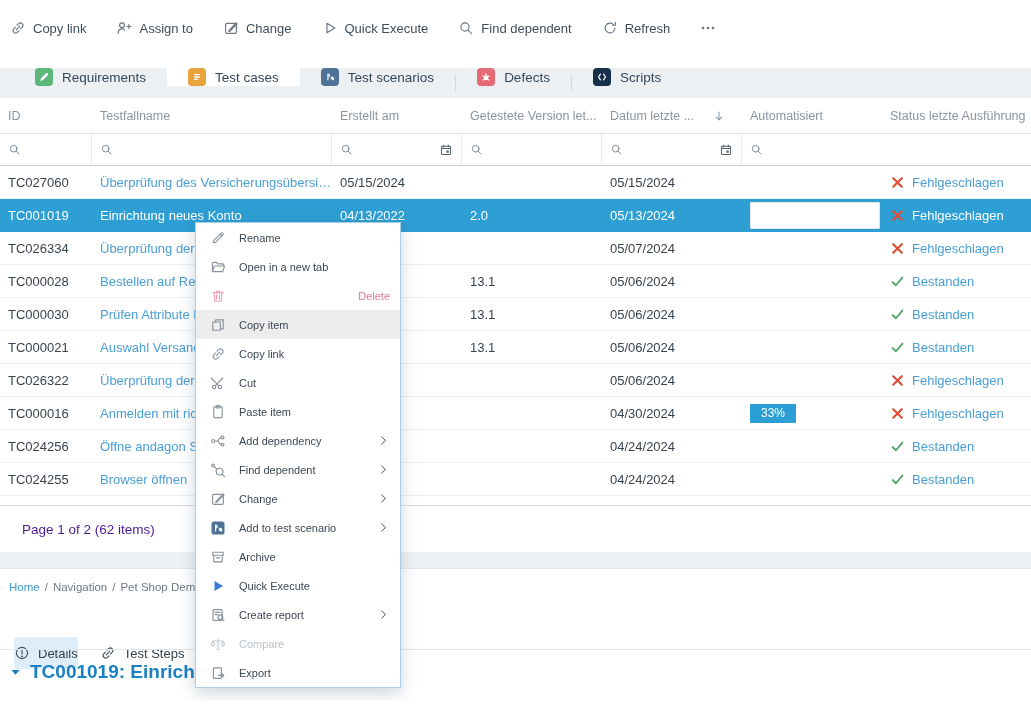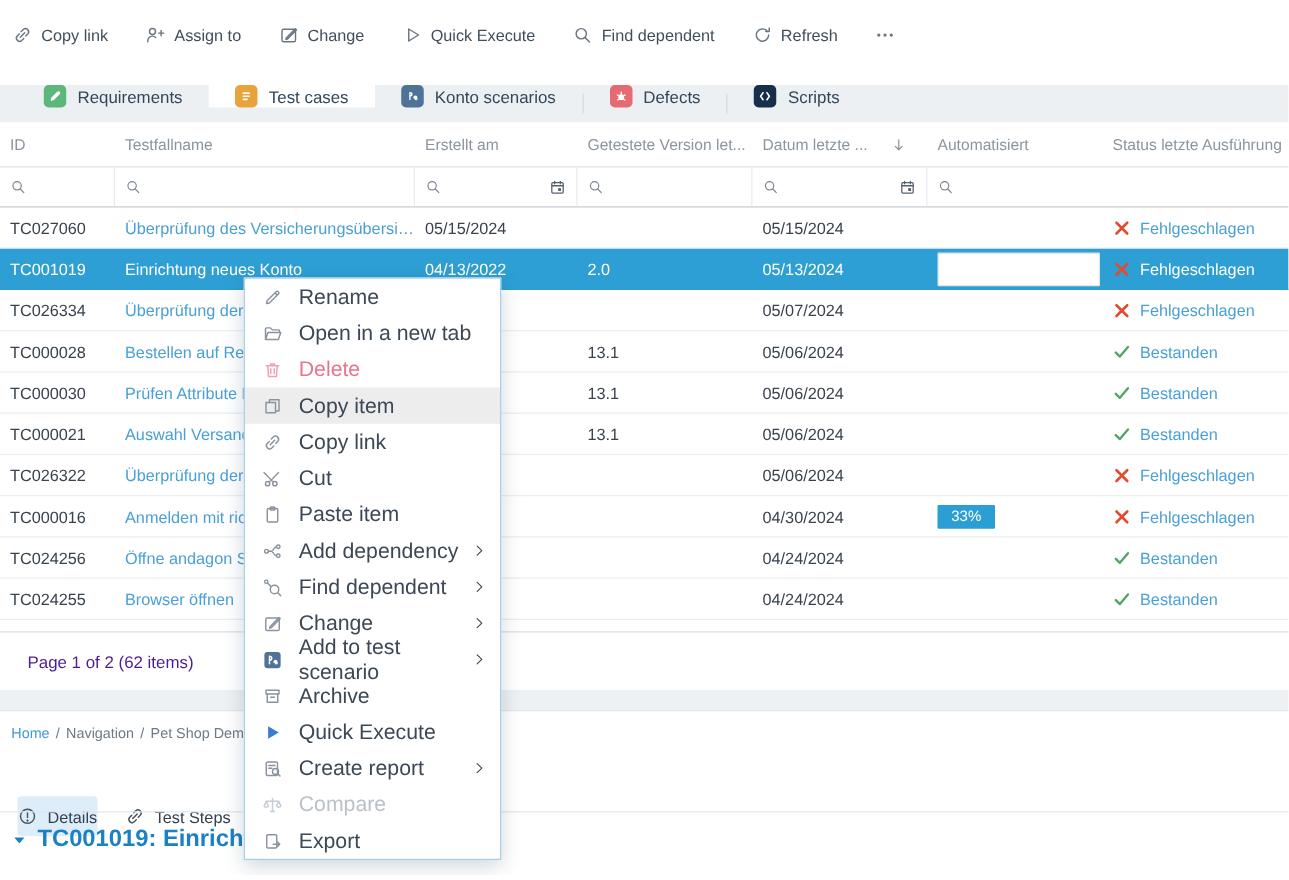--- a/index.html
+++ b/index.html
@@ -70,26 +70,26 @@
   .dtab.active{background:#ddedf9;}
   .dtab .icn-wrap{color:#45525f;}
   .ddiv{position:absolute;top:80px;left:0;right:0;border-bottom:1px solid #e4e7ea;}
   .dtitle{position:absolute;top:92px;left:9px;display:flex;align-items:center;gap:8px;
           color:var(--title_blue);font-size:19px;font-weight:bold;white-space:nowrap;}
   .dtitle .icn-wrap{width:13px;height:13px;}
 
   
   .cmenu{position:absolute;left:195px;top:222px;width:206px;background:#fff;z-index:50;
          border:1px solid #a9cfe7;box-shadow:0 5px 16px rgba(30,60,90,.22);box-sizing:border-box;}
-  .mi{height:29px;display:flex;align-items:center;padding:0 10px 0 14px;font-size:17px;
+  .mi{height:29px;display:flex;align-items:center;padding:0 10px 0 14px;font-size:11px;
       color:#3c4856;cursor:pointer;}
   .mi .mic{width:16px;height:16px;margin-right:13px;color:#8a939d;flex:0 0 auto;}
   .mi .marrow{margin-left:auto;width:13px;height:13px;color:#3c4856;}
   .mi.highlight{background:#ededee;}
-  .mi.danger{color:var(--danger_pink);}
+  .mi.danger{color:var(--danger_pink);justify-content:space-between;}
   .mi.danger .mic{color:#f0a0b0;}
   .mi.disabled{color:#b9c1c9;cursor:default;}
   .mi.disabled .mic{color:#c4cbd2;}
   .mi.play .mic{color:var(--play_blue);}
   .mi.scenario .mic{color:var(--tab_scenarios);}
 </style>
 </head>
 <body>
 
 <div class="app">
@@ -175,21 +175,21 @@
         </span>
       <span>Test cases</span>
     </div>
     <div class="tab">
       <span class="tabicon" style="background: rgb(79, 115, 150);">
           <svg viewBox="0 0 16 16" fill="none" stroke="currentColor" stroke-width="1.15" stroke-linecap="round" stroke-linejoin="round">
             <path d="M5.6 4.6 v6.4 M5.6 4.6 c2.5 0 2.5 3.2 0 3.2" stroke="#fff" stroke-width="1.2"></path>
             <path d="M10.6 8.2 v2.8 M9.3 9.6 c0-2.2 2.6-2.2 2.6 0 v1.4" stroke="#fff" stroke-width="1.2"></path>
           </svg>
         </span>
-      <span>Konto scenarios</span>
+      <span>Test scenarios</span>
     </div>
     <div class="tabdiv"></div>
     <div class="tab">
       <span class="tabicon" style="background: rgb(230, 106, 116);">
           <svg viewBox="0 0 16 16" fill="none" stroke="currentColor" stroke-width="1.15" stroke-linecap="round" stroke-linejoin="round">
             <circle cx="8" cy="8.8" r="2.7" fill="#fff" stroke="none"></circle>
             <path d="M8 4.2 v1.8 M4.4 6.8 l2 1 M11.6 6.8 l-2 1 M4.6 11.4 l1.9-.9 M11.4 11.4 l-1.9-.9" stroke="#fff" stroke-width="1.2"></path>
           </svg>
         </span>
       <span>Defects</span>

